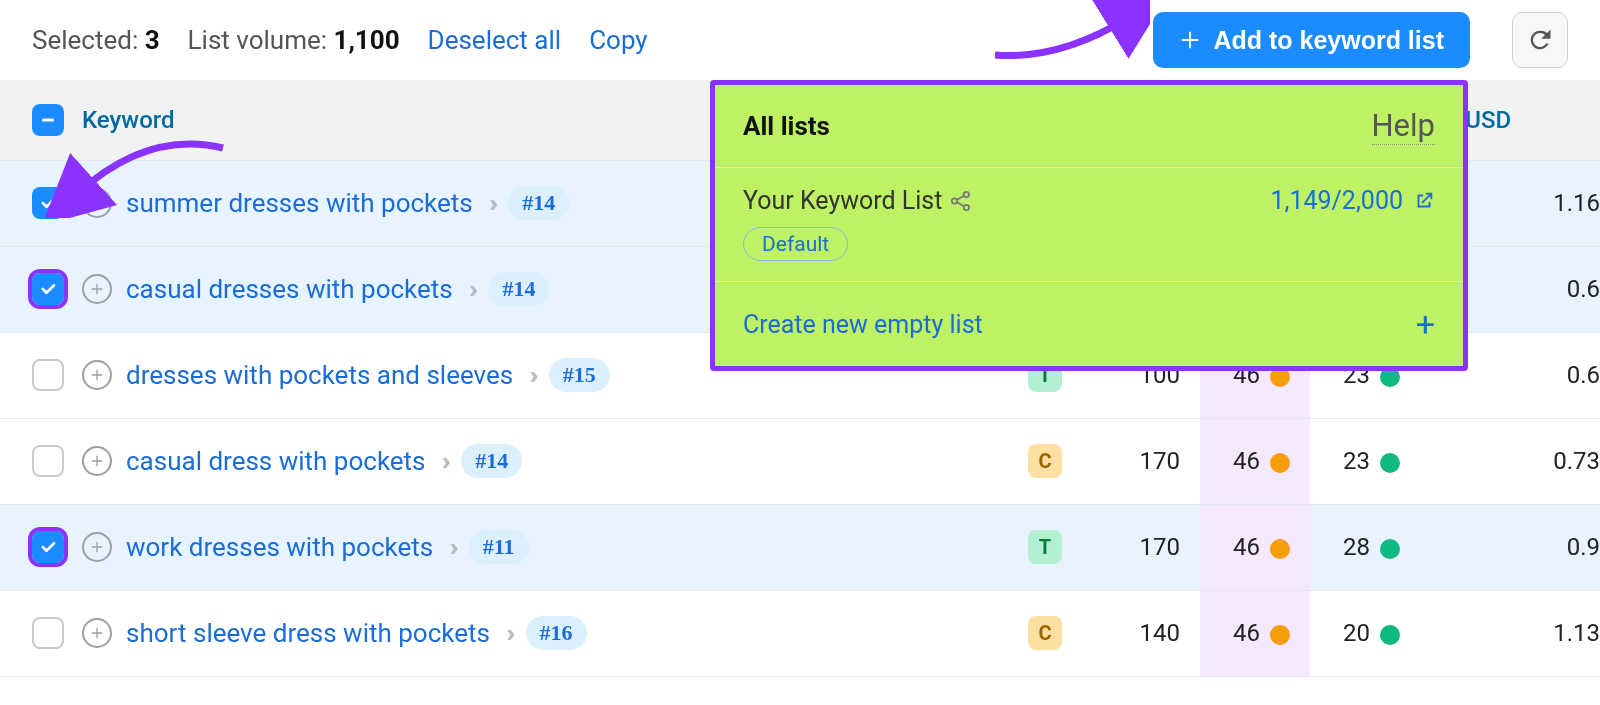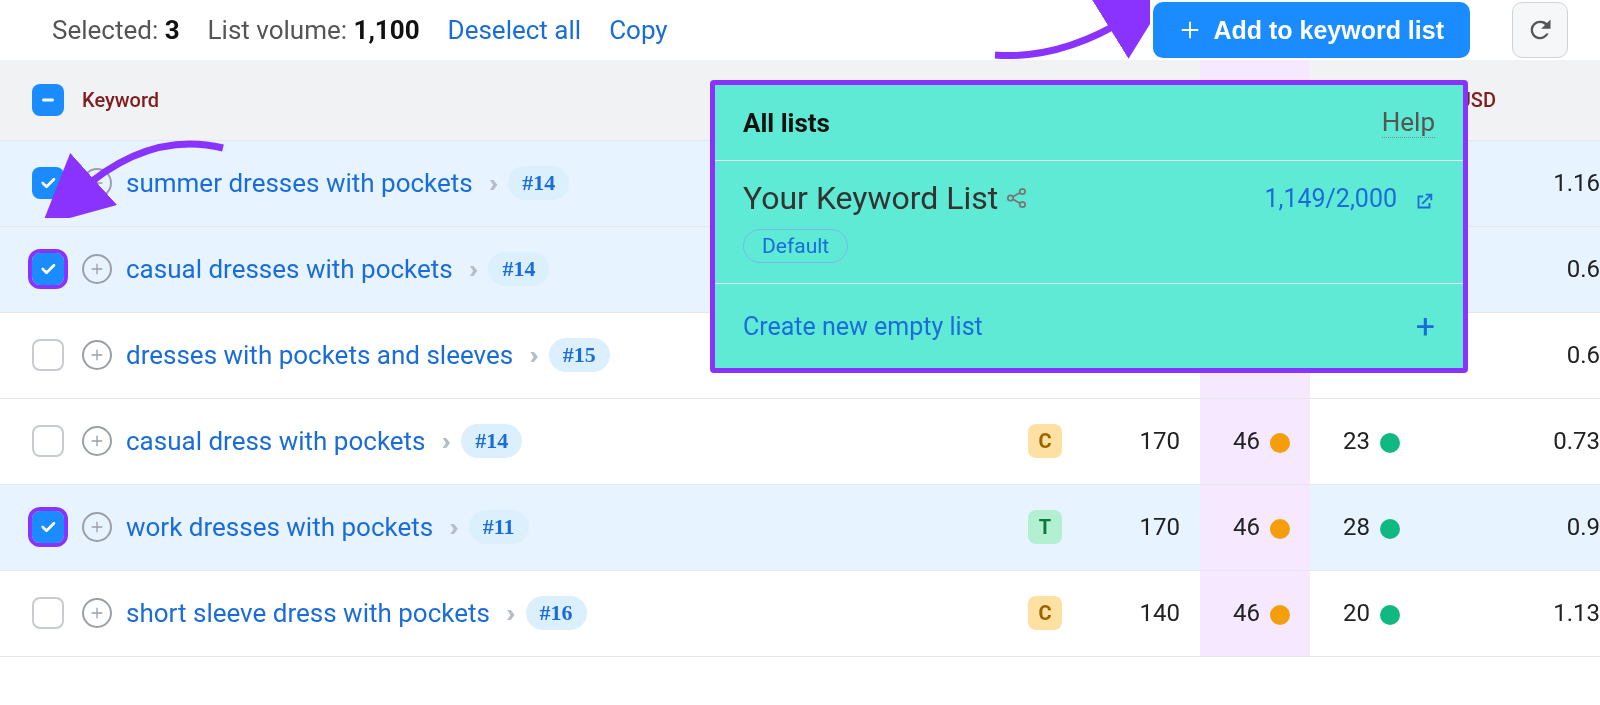--- a/index.html
+++ b/index.html
@@ -18,33 +18,33 @@
     --intent-t-bg:#b2f0d1;
     --intent-t-fg:#0b7a3e;
     --intent-c-bg:#ffe0a3;
     --intent-c-fg:#9a6400;
     --badge-bg:#dbeffd;
   }
   *{box-sizing:border-box;}
   body{margin:0;font-family:-apple-system,BlinkMacSystemFont,'Segoe UI',Roboto,Arial,sans-serif;font-size:22px;color:var(--txt);background:#fff;width:1600px;}
 
   
-  .toolbar{display:flex;align-items:center;height:60px;padding:0 32px;gap:28px;margin-left:20px;}
+  .toolbar{display:flex;align-items:center;height:80px;padding:0 32px;gap:28px;}
   .tb-text{font-size:26px;color:var(--muted);}
   .tb-text b{color:#111;font-weight:700;}
   .tb-link{font-size:26px;color:var(--link);cursor:pointer;}
   .spacer{flex:1;}
   .btn-add{background:var(--blue);color:#fff;border:none;border-radius:10px;height:56px;padding:0 26px;display:flex;align-items:center;gap:12px;font-size:25px;font-weight:600;cursor:pointer;}
   .btn-add svg{width:22px;height:22px;}
   .btn-refresh{width:56px;height:56px;border:1px solid #d0d4d9;background:#f6f7f8;border-radius:10px;margin-left:14px;display:flex;align-items:center;justify-content:center;cursor:pointer;}
   .btn-refresh svg{width:28px;height:28px;fill:#555;}
 
   
   .tbl{width:100%;border-collapse:collapse;}
-  .hrow th{background:var(--header-bg);text-align:left;font-weight:500;font-size:20px;color:#7f1d1d;height:80px;padding:0;border-bottom:1px solid var(--light-border);}
+  .hrow th{background:var(--header-bg);text-align:left;font-weight:500;font-size:24px;color:#0369a1;height:80px;padding:0;border-bottom:1px solid var(--light-border);}
   .hrow th.cb-cell{width:82px;padding-left:32px;}
   .hrow th.kw-cell{}
   .hrow th.num-cell{text-align:right;padding-right:20px;width:110px;}
   .hrow th.kd-cell{background:var(--kd-purple-bg);}
   .hrow th.cpc-cell{width:180px;}
   .hrow th.intent-cell{width:90px;}
   .hrow th.hidden-cell{width:360px;}
 
   tbody tr{height:86px;border-bottom:1px solid var(--light-border);}
   tbody tr.sel{background:var(--row-sel);}
@@ -72,29 +72,29 @@
   .intent-badge{display:inline-flex;width:34px;height:34px;border-radius:8px;align-items:center;justify-content:center;font-weight:700;font-size:20px;}
   .intent-T{background:var(--intent-t-bg);color:var(--intent-t-fg);}
   .intent-C{background:var(--intent-c-bg);color:var(--intent-c-fg);}
 
   .dot{display:inline-block;width:20px;height:20px;border-radius:50%;vertical-align:middle;margin-left:10px;}
   .dot.orange{background:var(--orange);}
   .dot.green{background:var(--green);}
   .kd-val,.com-val{display:inline-block;min-width:36px;text-align:right;}
 
   
-  .popover{position:absolute;top:80px;left:710px;width:758px;background:#5eead4;border:5px solid var(--purple);border-radius:4px;z-index:20;}
+  .popover{position:absolute;top:80px;left:710px;width:758px;background:#bef264;border:5px solid var(--purple);border-radius:4px;z-index:20;}
   .pop-head{display:flex;align-items:center;justify-content:space-between;padding:22px 28px;border-bottom:1px solid var(--light-border);}
   .pop-head-title{font-size:26px;font-weight:700;color:#111;}
-  .pop-help{font-size:26px;color:#555;border-bottom:1px dotted #888;cursor:pointer;}
+  .pop-help{font-size:31px;color:#555;border-bottom:1px dotted #888;cursor:pointer;}
   .pop-item{padding:18px 28px 20px;border-bottom:1px solid var(--light-border);}
   .pop-item-row{display:flex;align-items:center;justify-content:space-between;}
-  .pop-item-name{font-size:32px;color:#333;display:flex;align-items:center;gap:6px;}
+  .pop-item-name{font-size:25px;color:#333;display:flex;align-items:center;gap:6px;}
   .pop-item-name svg{width:26px;height:26px;}
-  .pop-count{color:var(--link);font-size:25px;display:flex;align-items:flex-end;gap:16px;cursor:pointer;}
+  .pop-count{color:var(--link);font-size:25px;display:flex;align-items:center;gap:10px;cursor:pointer;}
   .pop-count svg{width:22px;height:22px;fill:var(--link);}
   .default-chip{display:inline-block;margin-top:12px;border:1.5px solid #7fb8ef;color:var(--link);border-radius:20px;padding:4px 18px;font-size:21px;}
   .pop-create{display:flex;align-items:center;justify-content:space-between;padding:22px 28px;cursor:pointer;}
   .pop-create span{color:var(--link);font-size:25px;}
   .pop-create .plus{color:var(--link);font-size:34px;font-weight:400;}
 
   
   .arrow-svg{position:absolute;z-index:30;pointer-events:none;}
   .arrow1{top:138px;left:38px;width:190px;height:80px;}
   .arrow2{top:0px;left:990px;width:160px;height:70px;}
@@ -210,21 +210,21 @@
                 <path d="M11 4h2v7h7v2h-7v7h-2v-7H4v-2h7z"></path>
               </svg>
             </div>
         <span class="kw-link">dresses with pockets and sleeves</span>
         <span class="chevs">››</span>
         <span class="serp-badge">#15</span>
       </div>
     </td>
     <td></td>
     <td class="intent-cell"><span class="intent-badge intent-T">T</span></td>
-    <td class="num-cell">280</td>
+    <td class="num-cell">100</td>
     <td class="num-cell kd-cell"><span class="kd-val">46</span><span class="dot orange"></span></td>
     <td class="num-cell"><span class="com-val">23</span><span class="dot green"></span></td>
     <td class="cpc-cell">0.6</td>
       </tr>
       <tr>
     <td class="cb-cell">
           <div class="cb cb-empty"></div>
         </td>
     <td class="kw-cell">
       <div class="kw-wrap">

